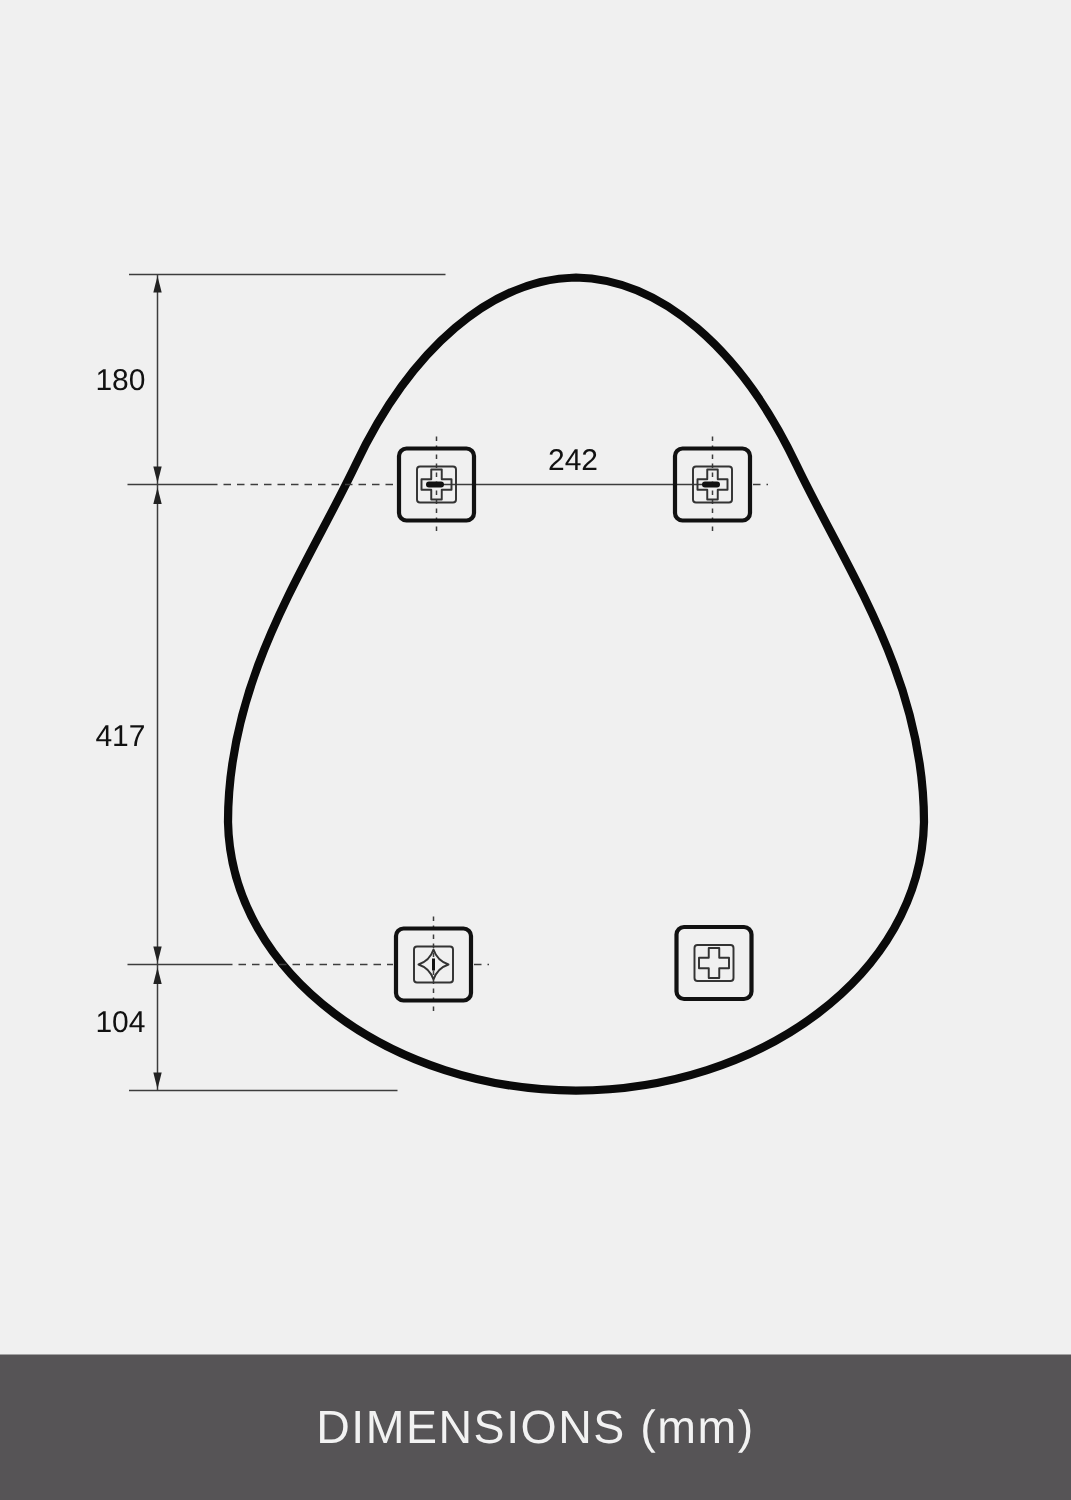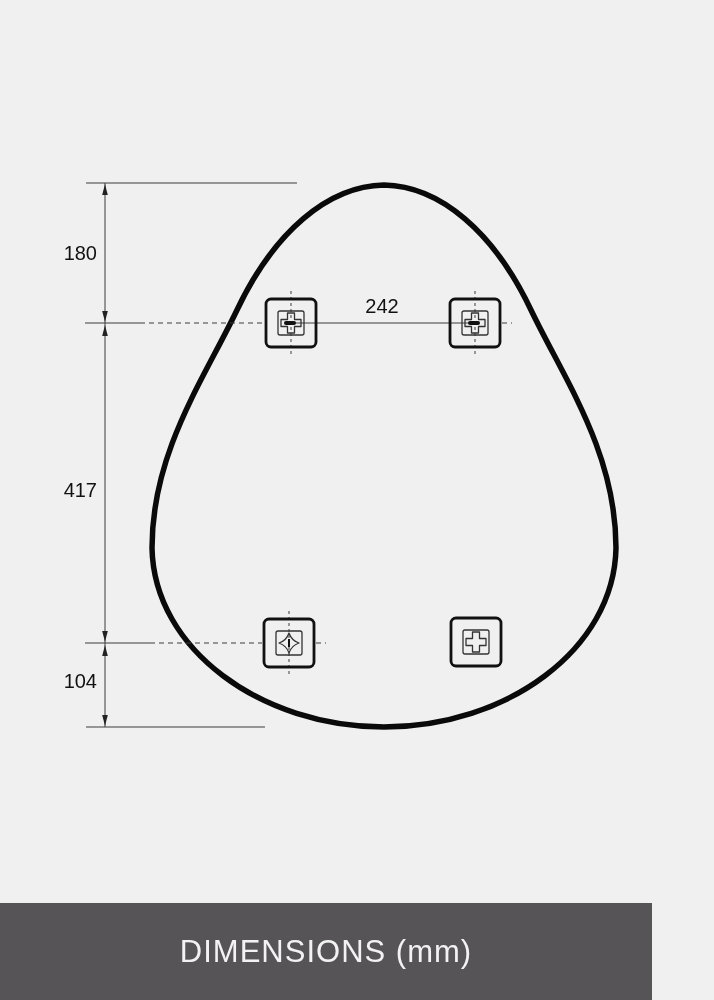--- a/index.html
+++ b/index.html
@@ -25,21 +25,21 @@
   }
   .dim-label {
     font-family: "Liberation Sans", sans-serif;
     font-size: 20px;
     fill: #111111;
   }
   .footer-bar {
     position: absolute;
     left: 0;
     top: 903px;
-    width: 652px;
+    width: 714px;
     height: 97px;
     background: #565456;
     display: flex;
     align-items: center;
     justify-content: center;
   }
   .footer-label {
     color: #f2f2f2;
     font-family: "Liberation Sans", sans-serif;
     font-size: 31px;

